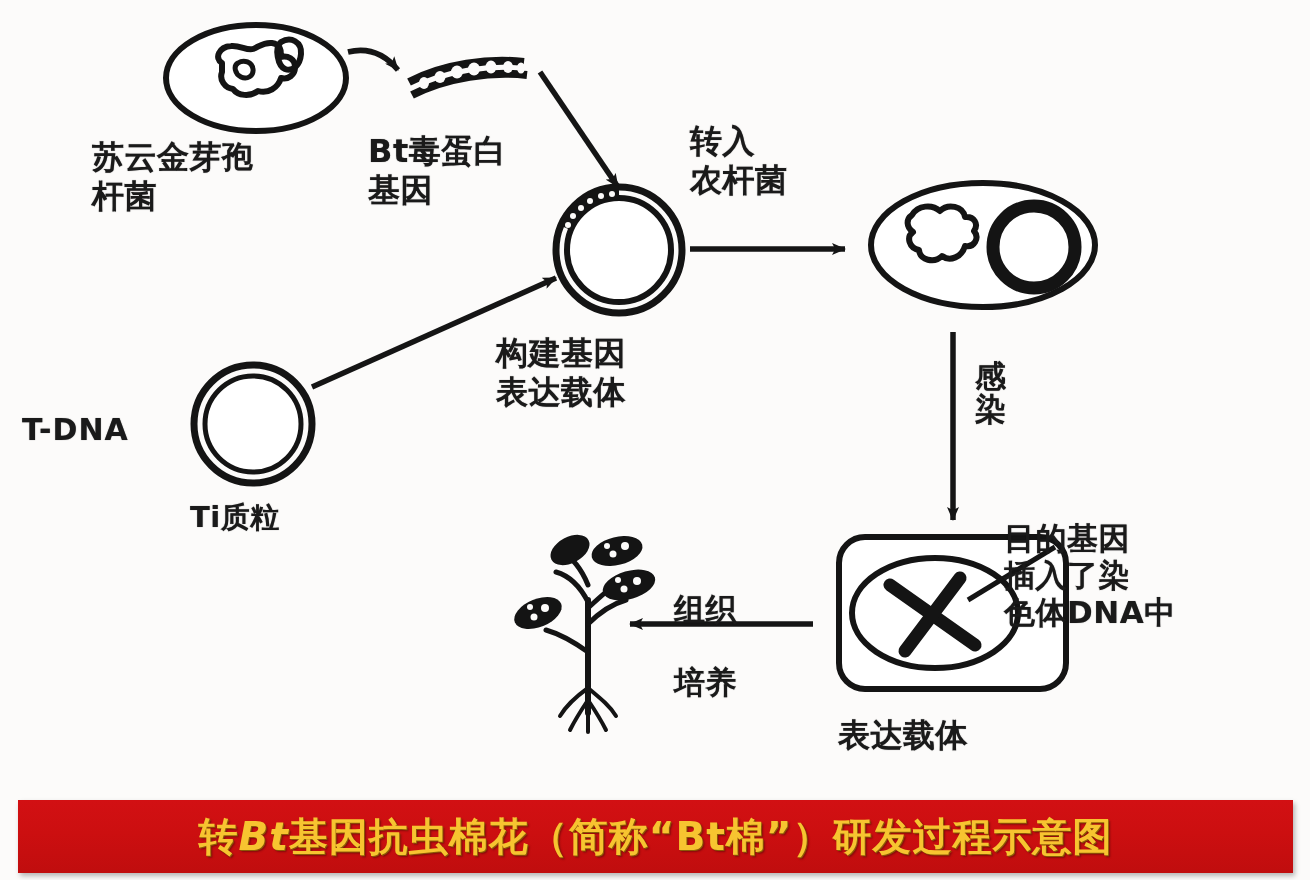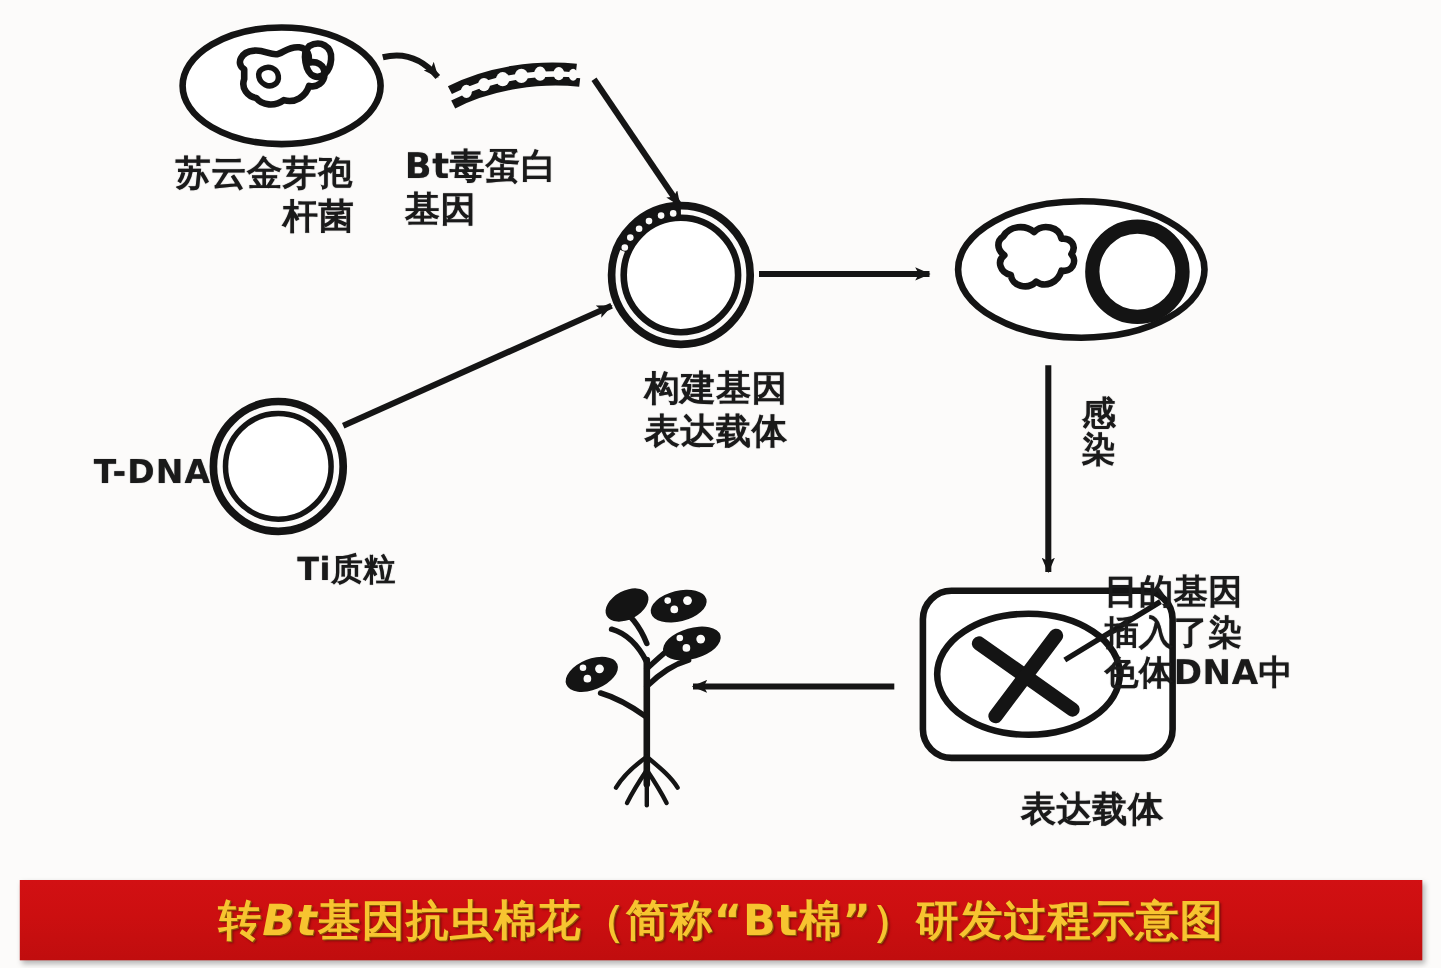--- a/index.html
+++ b/index.html
@@ -26,21 +26,21 @@
     height: 880px;
   }
   .cn-label {
     position: absolute;
     font-family: "DejaVu Sans", "Liberation Sans", sans-serif;
     font-weight: 700;
     color: #1a1a1a;
     line-height: 1.22;
     letter-spacing: 0.5px;
     white-space: pre;
-    text-align: right;
+    text-align: left;
     text-shadow: 0 0 1px rgba(25,25,25,0.55);
   }
   .lbl-bacillus   { left: 92px;  top: 138px; width: 230px; font-size: 32px; }
   .lbl-btgene     { left: 368px; top: 132px; width: 185px; font-size: 32px; text-align: left; }
   .lbl-tdna       { left: 22px;  top: 412px; width: 170px; font-size: 30px; letter-spacing: 1px; }
   .lbl-tiplasmid  { left: 190px; top: 500px; width: 170px; font-size: 29px; }
   .lbl-vector     { left: 496px; top: 334px; width: 220px; font-size: 32px; }
   .lbl-transfer   { left: 690px; top: 122px; width: 180px; font-size: 32px; }
   .lbl-infect     { left: 975px; top: 360px; width: 40px;  font-size: 31px; line-height: 1.05; }
   .lbl-insert     { left: 1004px; top: 520px; width: 230px; font-size: 31px; text-align: left; line-height: 1.2; }
@@ -193,24 +193,28 @@
   </svg>
 
   <div class="cn-label lbl-bacillus">苏云金芽孢
 杆菌</div>
   <div class="cn-label lbl-tdna">T-DNA</div>
   <div class="cn-label lbl-btgene">Bt毒蛋白
 基因</div>
   <div class="cn-label lbl-vector">构建基因
 表达载体</div>
   <div class="cn-label lbl-tiplasmid">Ti质粒</div>
+  <div class="cn-label lbl-transfer">转入
+农杆菌</div>
   <div class="cn-label lbl-infect">感
 染</div>
   <div class="cn-label lbl-insert">目的基因
 插入了染
 色体DNA中</div>
   <div class="cn-label lbl-cottoncell">表达载体</div>
+  <div class="cn-label lbl-tissue">组织
+培养</div>
 
   <div id="title-bar">
     <div id="title-text"><span>转</span><span class="it">Bt</span><span>基因抗虫棉花（简称“Bt棉”）研发过程示意图</span></div>
   </div>
 
 </div>
 
 </body></html>

